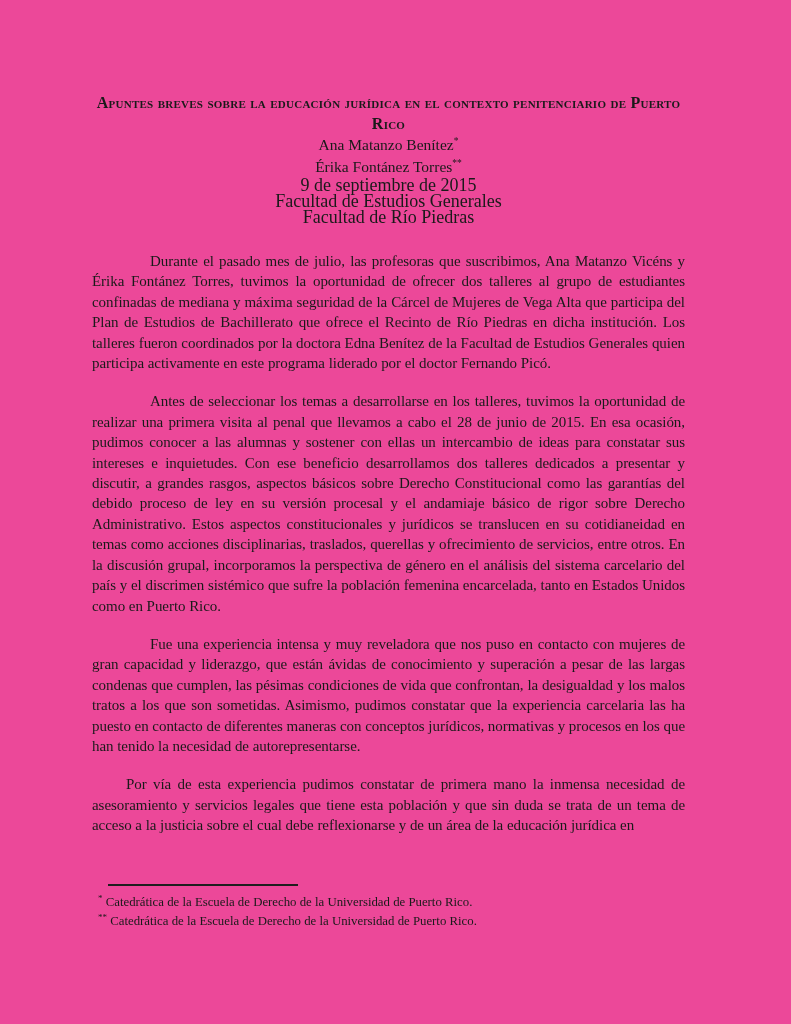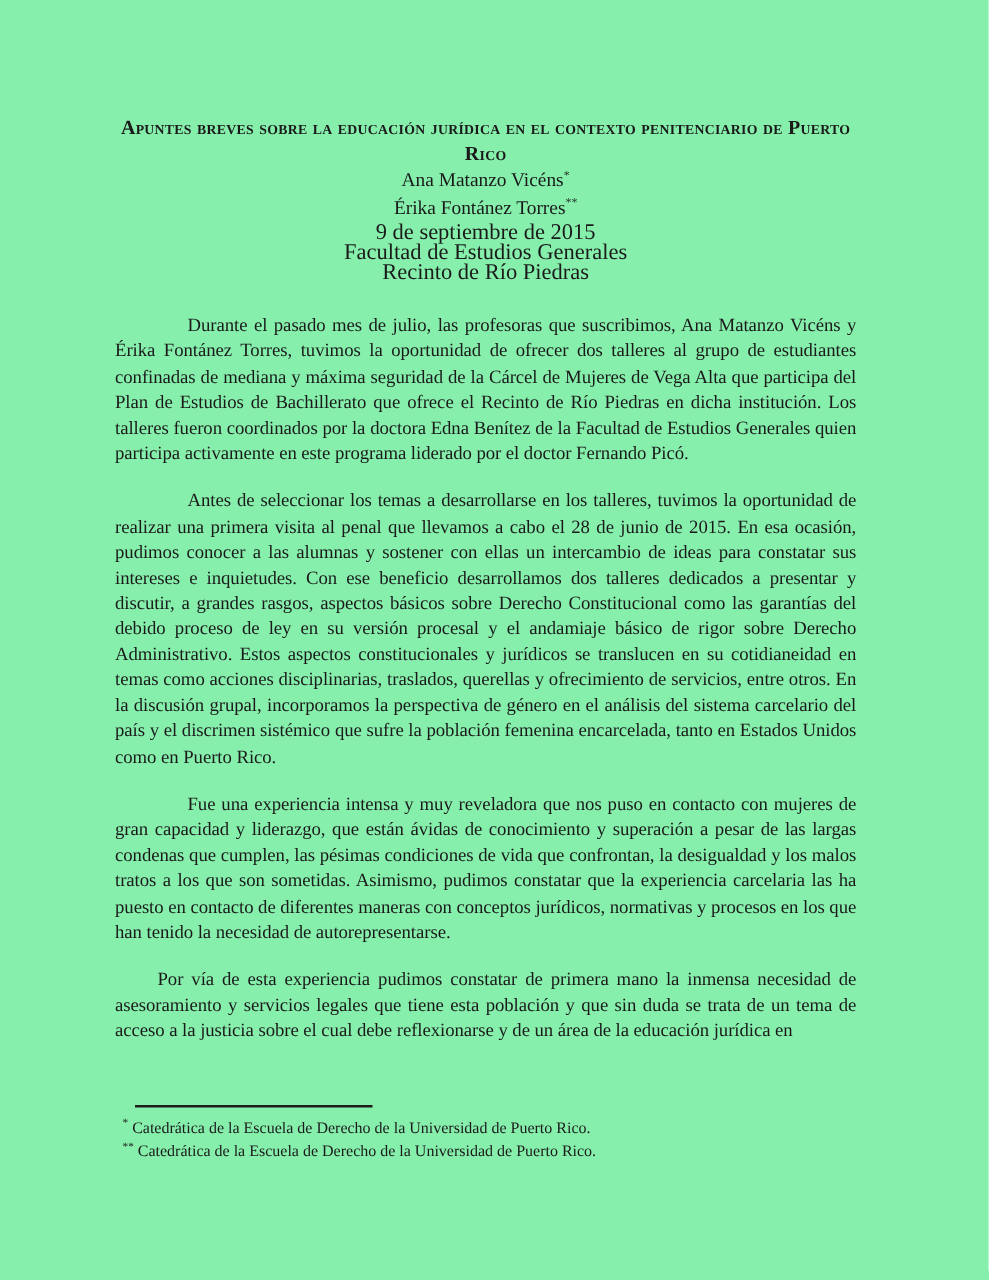--- a/index.html
+++ b/index.html
@@ -4,21 +4,21 @@
 <style>
   html, body {
     margin: 0;
     padding: 0;
     background: #ffffff;
   }
   .page {
     position: relative;
     width: 791px;
     height: 1024px;
-    background: #86efac;
+    background: #ec4899;
     color: #1a1a1a;
     font-family: "Liberation Serif", "DejaVu Serif", serif;
     overflow: hidden;
     box-sizing: border-box;
   }
   .content {
     padding: 92px 106px 0 92px;
   }
   header {
     text-align: center;
@@ -82,30 +82,30 @@
 </head>
 <body>
 
 <div class="page">
   <div class="content">
 
     <header>
       <h1 class="doc-title">Apuntes breves sobre la educación jurídica en el contexto penitenciario de Puerto Rico</h1>
 
       <div class="author-line">
-        <span>Ana Matanzo Vicéns</span><sup>*</sup>
+        <span>Ana Matanzo Benítez</span><sup>*</sup>
       </div>
 
       <div class="author-line">
         <span>Érika Fontánez Torres</span><sup>**</sup>
       </div>
 
       <div class="meta-line">9 de septiembre de 2015</div>
       <div class="meta-line">Facultad de Estudios Generales</div>
-      <div class="meta-line">Recinto de Río Piedras</div>
+      <div class="meta-line">Facultad de Río Piedras</div>
     </header>
 
     <main>
       <p class="body-para indent-lg">Durante el pasado mes de julio, las profesoras que suscribimos, Ana Matanzo Vicéns y Érika Fontánez Torres, tuvimos la oportunidad de ofrecer dos talleres al grupo de estudiantes confinadas de mediana y máxima seguridad de la Cárcel de Mujeres de Vega Alta que participa del Plan de Estudios de Bachillerato que ofrece el Recinto de Río Piedras en dicha institución. Los talleres fueron coordinados por la doctora Edna Benítez de la Facultad de Estudios Generales quien participa activamente en este programa liderado por el doctor Fernando Picó.</p>
       <p class="body-para indent-lg">Antes de seleccionar los temas a desarrollarse en los talleres, tuvimos la oportunidad de realizar una primera visita al penal que llevamos a cabo el 28 de junio de 2015. En esa ocasión, pudimos conocer a las alumnas y sostener con ellas un intercambio de ideas para constatar sus intereses e inquietudes. Con ese beneficio desarrollamos dos talleres dedicados a presentar y discutir, a grandes rasgos, aspectos básicos sobre Derecho Constitucional como las garantías del debido proceso de ley en su versión procesal y el andamiaje básico de rigor sobre Derecho Administrativo. Estos aspectos constitucionales y jurídicos se translucen en su cotidianeidad en temas como acciones disciplinarias, traslados, querellas y ofrecimiento de servicios, entre otros. En la discusión grupal,  incorporamos  la perspectiva de género en el análisis del sistema carcelario del país y el discrimen sistémico que sufre la población femenina encarcelada, tanto en Estados Unidos como en Puerto Rico.</p>
       <p class="body-para indent-lg">Fue una experiencia intensa y muy reveladora que nos puso en contacto con mujeres de gran capacidad y liderazgo, que están ávidas de conocimiento y superación a pesar de las largas condenas que cumplen, las pésimas condiciones de vida que confrontan, la desigualdad y los malos tratos a los que son sometidas. Asimismo, pudimos constatar que la experiencia carcelaria las ha puesto en contacto de diferentes maneras con conceptos jurídicos, normativas y procesos en los que han tenido la necesidad de autorepresentarse.</p>
       <p class="body-para indent-sm">Por vía de esta experiencia pudimos constatar de primera mano la inmensa necesidad de asesoramiento y servicios legales que tiene esta población y que sin duda se trata de un tema de acceso a la justicia sobre el cual debe reflexionarse y de un área de la educación jurídica en</p>
     </main>
 
   </div>

